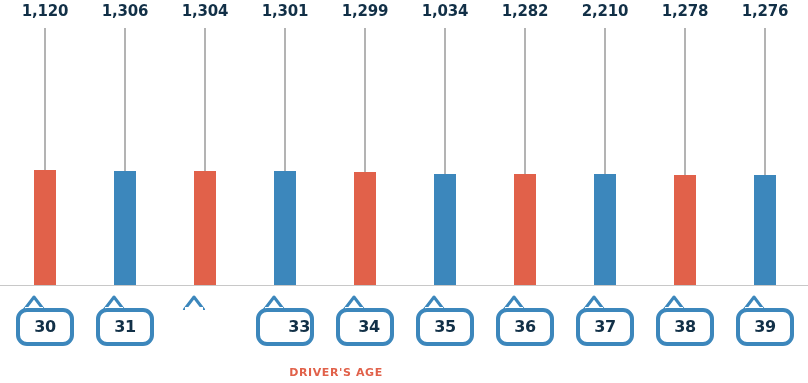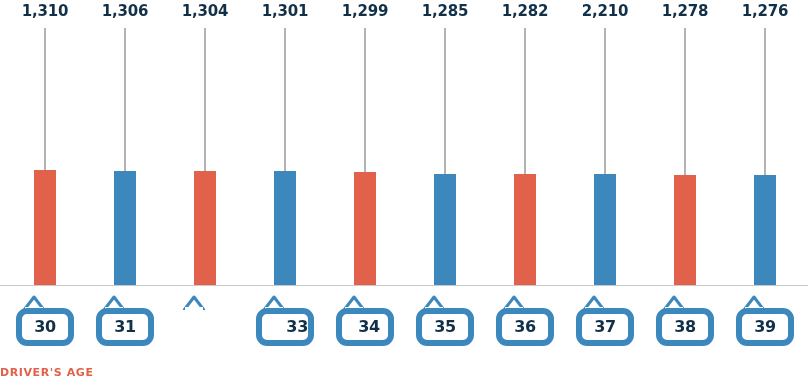--- a/index.html
+++ b/index.html
@@ -82,21 +82,21 @@
   .bar.blue   { background: #3C87BC; }
 
   
   .bubble {
     position: absolute;
     left: 11px;
     top: 308px;
     width: 58px;
     height: 38px;
     box-sizing: border-box;
-    border: 6px solid #0369a1;
+    border: 4px solid #0369a1;
     border-radius: 11px;
     background: #ffffff;
     display: flex;
     align-items: center;
     justify-content: center;
   }
 
   .bubble-notch {
     position: absolute;
     left: 29px;
@@ -115,39 +115,40 @@
     line-height: 1;
     letter-spacing: -0.3px;
   }
 
   
   .axis-title {
     position: absolute;
     left: 0;
     top: 366px;
     width: 672px;
+    text-align: center;
     font-size: 11px;
     font-weight: bold;
     letter-spacing: 0.6px;
     color: #E1614A;
     font-family: "DejaVu Sans", "Liberation Sans", sans-serif;
   }
 </style>
 </head>
 <body>
 
 <div id="chart-root">
 
   <div class="plot-area">
     <div class="axis-baseline"></div>
   </div>
 
   <div id="columns">
       <div class="col" style="left: 5px;">
-        <div class="value-label">1,310</div>
+        <div class="value-label">1,120</div>
         <div class="leader-line" style="height: 142px; background: rgb(179, 179, 179);"></div>
         <div class="bar orange" style="height: 115px; background: rgb(225, 97, 74);"></div>
         <div class="bubble-notch"><svg width="24" height="16" viewBox="0 0 24 16">
             <path d="M2.5 15.5 L12 3 L21.5 15.5" fill="#ffffff" stroke="#3C87BC" stroke-width="3" stroke-linejoin="round" stroke-linecap="round"></path>
             <rect x="3" y="13" width="18" height="5" fill="#ffffff"></rect>
           </svg></div>
         <div class="bubble" style="border-color: rgb(60, 135, 188);">
           <span class="bubble-label">30</span>
         </div>
       </div>
@@ -190,21 +191,21 @@
         <div class="bar orange" style="height: 113.382px; background: rgb(225, 97, 74);"></div>
         <div class="bubble-notch"><svg width="24" height="16" viewBox="0 0 24 16">
             <path d="M2.5 15.5 L12 3 L21.5 15.5" fill="#ffffff" stroke="#3C87BC" stroke-width="3" stroke-linejoin="round" stroke-linecap="round"></path>
             <rect x="3" y="13" width="18" height="5" fill="#ffffff"></rect>
           </svg></div>
         <div class="bubble" style="border-color: rgb(60, 135, 188); padding-left: 8px;">
           <span class="bubble-label">34</span>
         </div>
       </div>
       <div class="col" style="left: 405px;">
-        <div class="value-label">1,285</div>
+        <div class="value-label">1,034</div>
         <div class="leader-line" style="height: 145.676px; background: rgb(179, 179, 179);"></div>
         <div class="bar blue" style="height: 111.324px; background: rgb(60, 135, 188);"></div>
         <div class="bubble-notch"><svg width="24" height="16" viewBox="0 0 24 16">
             <path d="M2.5 15.5 L12 3 L21.5 15.5" fill="#ffffff" stroke="#3C87BC" stroke-width="3" stroke-linejoin="round" stroke-linecap="round"></path>
             <rect x="3" y="13" width="18" height="5" fill="#ffffff"></rect>
           </svg></div>
         <div class="bubble" style="border-color: rgb(60, 135, 188);">
           <span class="bubble-label">35</span>
         </div>
       </div>

